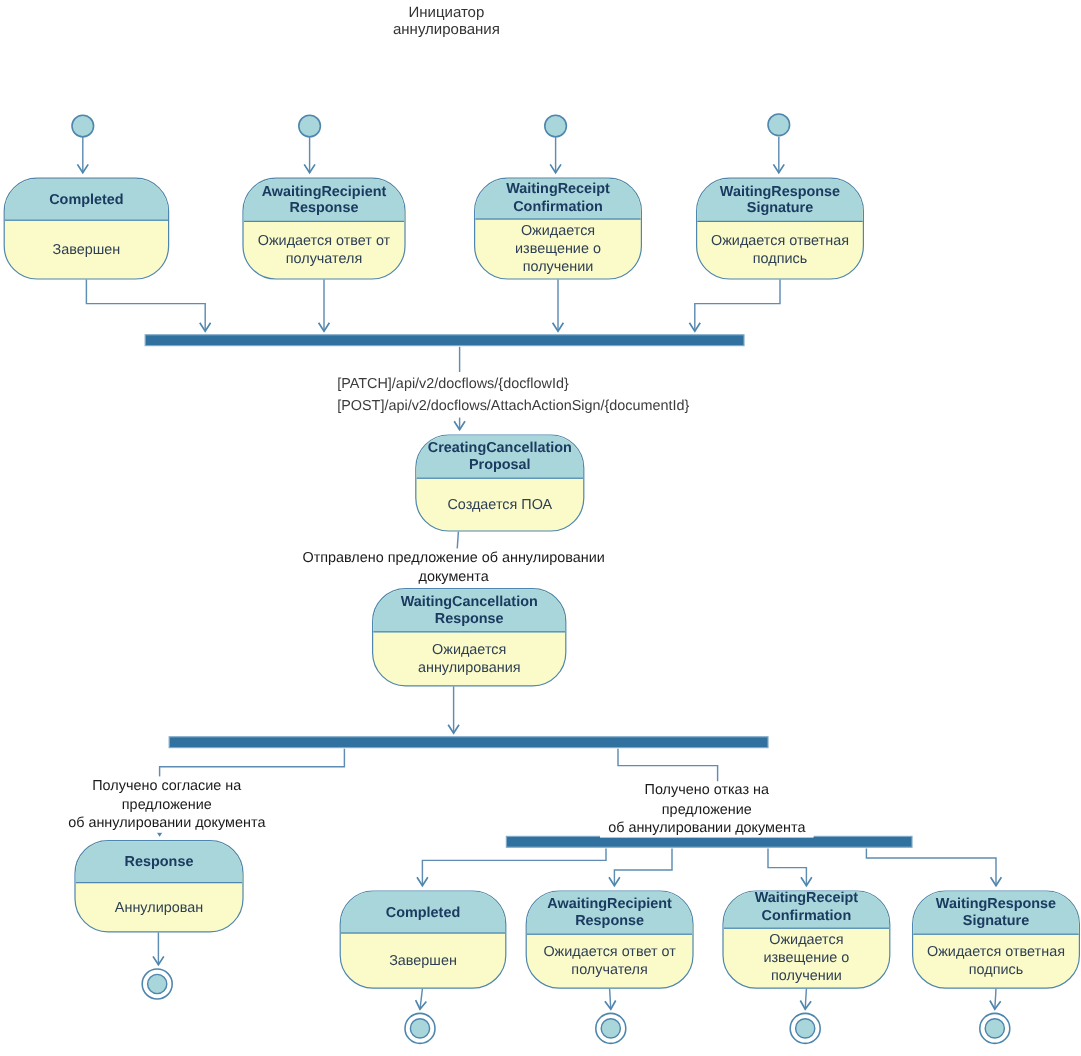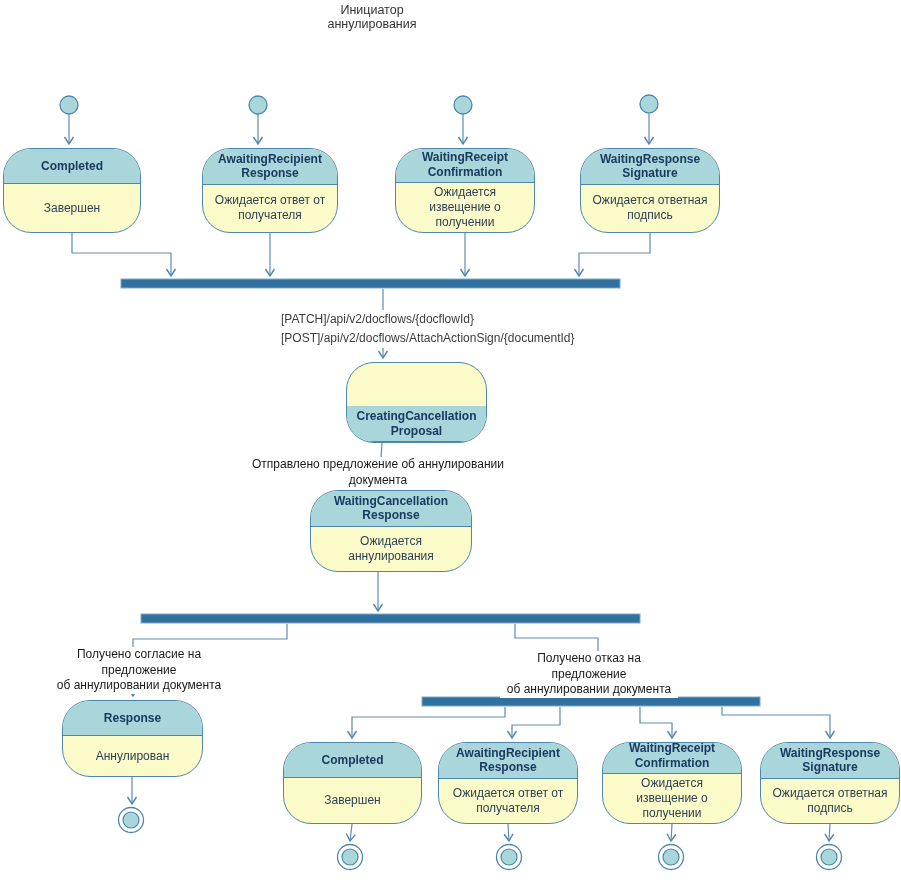--- a/index.html
+++ b/index.html
@@ -134,20 +134,21 @@
     <div class="state-body">Ожидается ответная подпись</div>
   </div>
 
   <div class="label" id="api-label">
     <span>[PATCH]/api/v2/docflows/{docflowId}</span>
     <span>[POST]/api/v2/docflows/AttachActionSign/{documentId}</span>
   </div>
 
   <div class="state" style="left:312px;top:362px;width:141px;height:81px;margin-left:34px;">
     <div class="state-header">CreatingCancellation Proposal</div>
+    <div class="state-body">Создается ПОА</div>
   </div>
 
   <div class="label" id="sent-label">
     <span>Отправлено предложение об аннулировании документа</span>
   </div>
 
   <div class="state" style="left:310px;top:490px;width:162px;height:82px;">
     <div class="state-header">WaitingCancellation Response</div>
     <div class="state-body">Ожидается аннулирования</div>
   </div>

